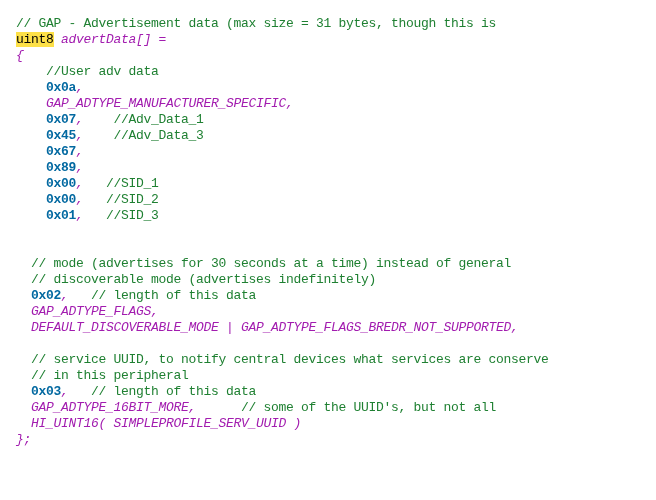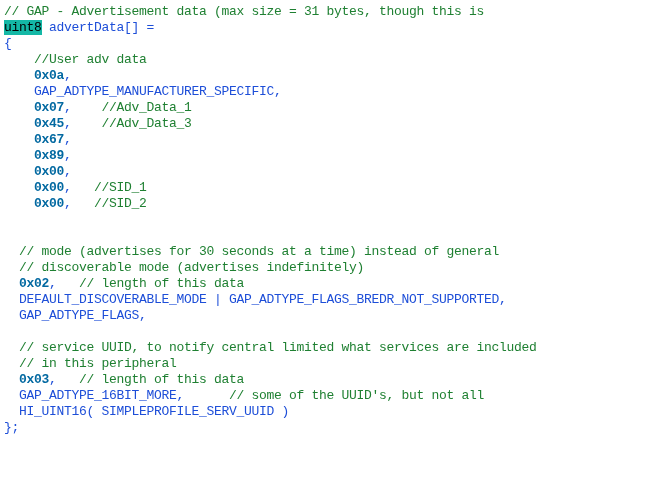--- a/index.html
+++ b/index.html
@@ -8,65 +8,65 @@
     background: #ffffff;
   }
   body {
     width: 656px;
     height: 500px;
     overflow: hidden;
     font-family: "Liberation Mono", "DejaVu Sans Mono", monospace;
   }
   #code {
     padding: 0;
-    margin: 4px;
+    margin: 16px;
   }
   .line {
     height: 16px;
     line-height: 16px;
     font-size: 13px;
     white-space: pre;
     letter-spacing: -0.30px;
     color: #000000;
   }
   .line.blank {
     height: 16px;
   }
   .tok-comment { color: #1f8032; }
   .tok-num     { color: #0369a1; font-weight: bold; }
-  .tok-plain   { color: #1d4ed8; }
+  .tok-plain   { color: #a21caf; font-style: italic; }
   .tok-kw-hl   {
     color: #000000;
-    background: #14b8a6;
+    background: #fde047;
   }
 </style>
 </head>
 <body>
 
 <div id="code">
     <div class="line"><span class="tok-comment">// GAP - Advertisement data (max size = 31 bytes, though this is</span></div>
     <div class="line"><span class="tok-kw-hl">uint8</span><span class="tok-plain"> advertData[] =</span></div>
     <div class="line"><span class="tok-plain">{</span></div>
     <div class="line"><span>    </span><span class="tok-comment">//User adv data</span></div>
     <div class="line"><span>    </span><span class="tok-num">0x0a</span><span class="tok-plain">,</span></div>
     <div class="line"><span>    </span><span class="tok-plain">GAP_ADTYPE_MANUFACTURER_SPECIFIC,</span></div>
     <div class="line"><span>    </span><span class="tok-num">0x07</span><span class="tok-plain">,    </span><span class="tok-comment">//Adv_Data_1</span></div>
     <div class="line"><span>    </span><span class="tok-num">0x45</span><span class="tok-plain">,    </span><span class="tok-comment">//Adv_Data_3</span></div>
     <div class="line"><span>    </span><span class="tok-num">0x67</span><span class="tok-plain">,</span></div>
     <div class="line"><span>    </span><span class="tok-num">0x89</span><span class="tok-plain">,</span></div>
-    <div class="line"><span>    </span><span class="tok-num">0x00</span><span class="tok-plain">,</span></div>
     <div class="line"><span>    </span><span class="tok-num">0x00</span><span class="tok-plain">,   </span><span class="tok-comment">//SID_1</span></div>
     <div class="line"><span>    </span><span class="tok-num">0x00</span><span class="tok-plain">,   </span><span class="tok-comment">//SID_2</span></div>
+    <div class="line"><span>    </span><span class="tok-num">0x01</span><span class="tok-plain">,   </span><span class="tok-comment">//SID_3</span></div>
     <div class="line blank">&nbsp;</div>
     <div class="line"><span>  </span></div>
     <div class="line"><span>  </span><span class="tok-comment">// mode (advertises for 30 seconds at a time) instead of general</span></div>
     <div class="line"><span>  </span><span class="tok-comment">// discoverable mode (advertises indefinitely)</span></div>
     <div class="line"><span>  </span><span class="tok-num">0x02</span><span class="tok-plain">,   </span><span class="tok-comment">// length of this data</span></div>
+    <div class="line"><span>  </span><span class="tok-plain">GAP_ADTYPE_FLAGS,</span></div>
     <div class="line"><span>  </span><span class="tok-plain">DEFAULT_DISCOVERABLE_MODE | GAP_ADTYPE_FLAGS_BREDR_NOT_SUPPORTED,</span></div>
-    <div class="line"><span>  </span><span class="tok-plain">GAP_ADTYPE_FLAGS,</span></div>
     <div class="line blank">&nbsp;</div>
-    <div class="line"><span>  </span><span class="tok-comment">// service UUID, to notify central limited what services are included</span></div>
+    <div class="line"><span>  </span><span class="tok-comment">// service UUID, to notify central devices what services are conserve</span></div>
     <div class="line"><span>  </span><span class="tok-comment">// in this peripheral</span></div>
     <div class="line"><span>  </span><span class="tok-num">0x03</span><span class="tok-plain">,   </span><span class="tok-comment">// length of this data</span></div>
     <div class="line"><span>  </span><span class="tok-plain">GAP_ADTYPE_16BIT_MORE,</span><span class="tok-plain">      </span><span class="tok-comment">// some of the UUID's, but not all</span></div>
     <div class="line"><span>  </span><span class="tok-plain">HI_UINT16( SIMPLEPROFILE_SERV_UUID )</span></div>
     <div class="line"><span class="tok-plain">};</span></div>
   </div>
 
 </body></html>

